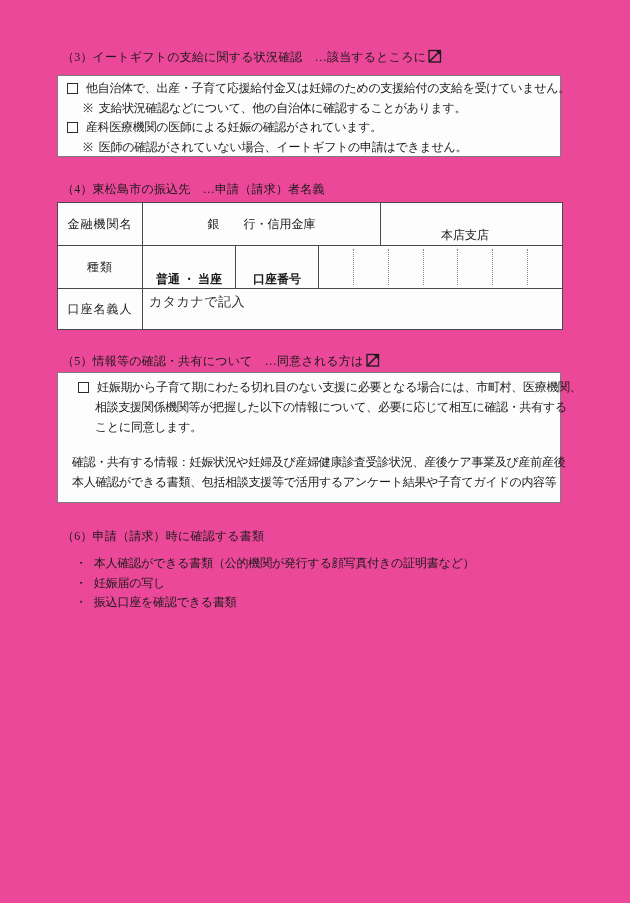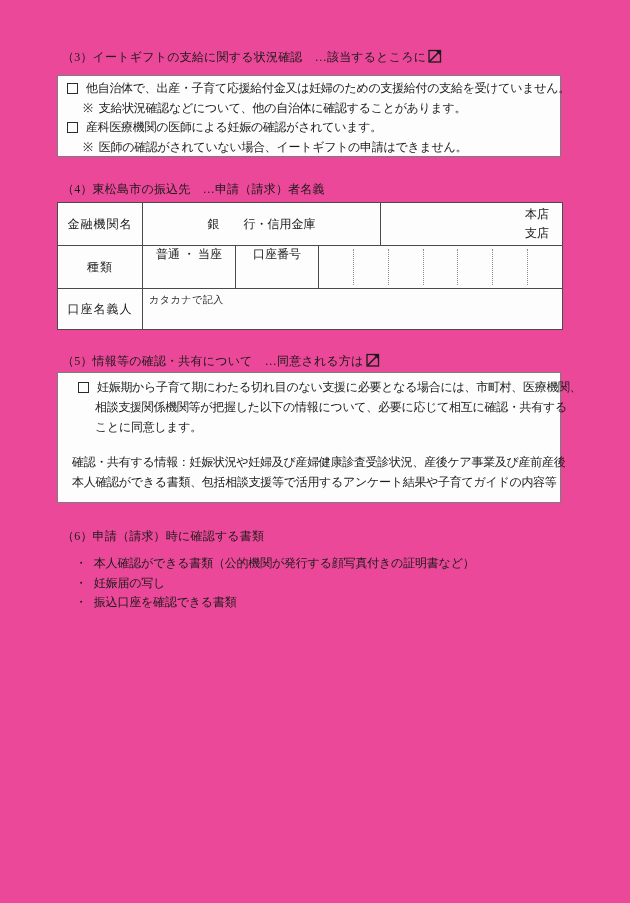--- a/index.html
+++ b/index.html
@@ -58,41 +58,42 @@
   }
   .trow{display:flex;}
   .trow + .trow{border-top:1px solid #4a4a4a;}
   .tcell{box-sizing:border-box;overflow:hidden;}
   .tcell + .tcell{border-left:1px solid #4a4a4a;}
   .tcell.label{
     display:flex;align-items:center;justify-content:center;
     letter-spacing:1px;
   }
   .tcell.center{
-    display:flex;align-items:flex-start;justify-content:center;
+    display:flex;align-items:flex-end;justify-content:center;
     white-space:nowrap;
+    font-weight:bold;
   }
   .tcell.banktype{
     display:flex;flex-direction:column;align-items:center;justify-content:center;
     line-height:17px;white-space:nowrap;
   }
   .tcell.branch{
-    display:flex;flex-direction:column;align-items:flex-end;justify-content:center;
+    display:flex;flex-direction:row;align-items:flex-end;justify-content:center;
     line-height:19px;padding-right:13px;
   }
   .tcell.digits{
     display:flex;
     padding:3px 0;
   }
   .digit-cell{flex:1;}
   .digit-cell + .digit-cell{border-left:1px dotted #8a8a8a;}
   .tcell.holder{position:relative;}
   .hint{
     position:absolute;left:6px;top:4px;
-    font-size:10px;color:#2a2a2a;letter-spacing:0.5px;
+    font-size:13px;color:#2a2a2a;letter-spacing:0.5px;
   }
   .bullet{
     position:absolute;left:75px;
     display:flex;
     font-size:12px;white-space:nowrap;letter-spacing:-0.2px;
   }
   .bdot{margin-right:7px;}
 </style>
 </head>
 <body>

